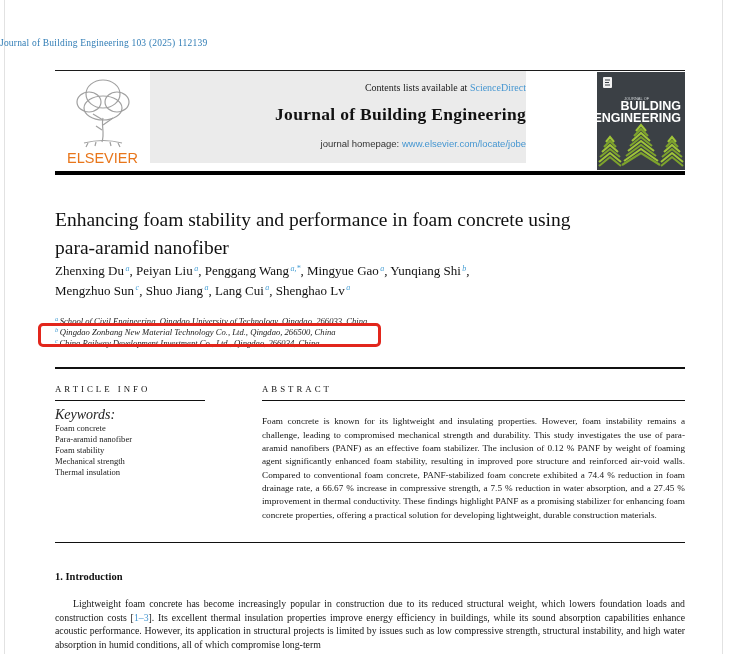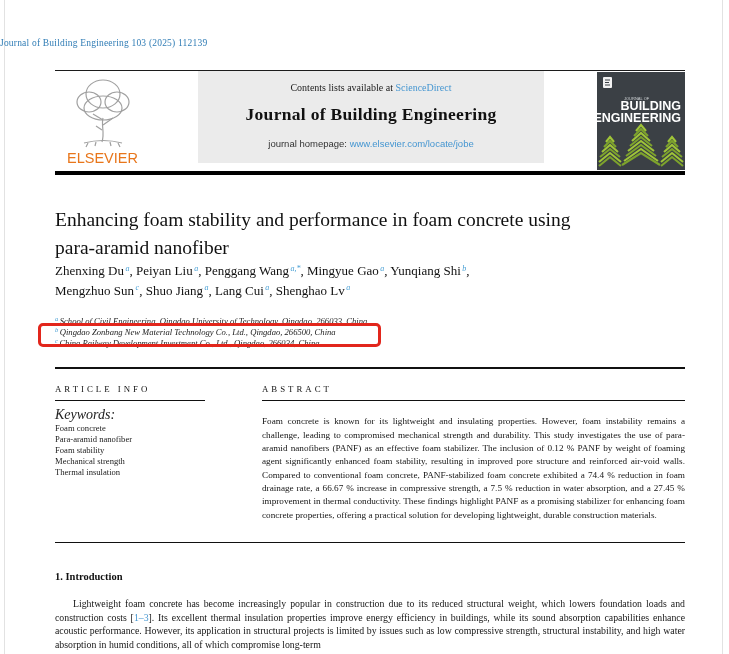--- a/index.html
+++ b/index.html
@@ -11,21 +11,21 @@
   
   .ref-line{position:absolute;top:38px;left:0;width:100%;text-align:left;
             font-size:9.5px;color:#2f7cb5;letter-spacing:.2px;}
 
   
   .banner{position:absolute;top:70px;left:55px;width:630px;height:106px;}
   .banner-top-rule{position:absolute;left:0;top:0;width:630px;height:1px;background:#1c1c1c;}
   .banner-bottom-rule{position:absolute;left:0;top:101px;width:630px;height:4px;background:#000;}
   .logo-block{position:absolute;left:0;top:2px;width:95px;height:98px;background:#fff;text-align:center;}
   .elsevier-word{font-family:Liberation Sans, sans-serif;font-size:14.5px;color:#e8761b;margin-top:-2px;}
-  .gray-box{position:absolute;left:95px;top:1px;width:346px;height:92px;background:#ebebeb;text-align:center;margin-left:48px;}
+  .gray-box{position:absolute;left:95px;top:1px;width:376px;height:92px;background:#ebebeb;text-align:right;}
   .contents-line{margin-top:11px;font-size:10px;color:#222;}
   .link{color:#4596d1;text-decoration:none;cursor:pointer;}
   .journal-title{margin-top:11px;font-size:17.5px;font-weight:700;color:#111;letter-spacing:.3px;}
   .homepage-line{margin-top:13px;font-family:"Liberation Sans",sans-serif;font-size:9.5px;color:#333;}
   .cover{position:absolute;left:542px;top:2px;width:92px;height:98px;}
 
   
   .title{position:absolute;top:206px;left:55px;width:620px;font-size:19.5px;line-height:27.5px;color:#111;}
   .authors{position:absolute;top:262px;left:55px;width:620px;font-size:13px;line-height:17.5px;color:#111;}
   .sup{font-size:8px;font-style:italic;color:#4aa0d5;position:relative;top:-4.5px;margin-left:1.5px;}

